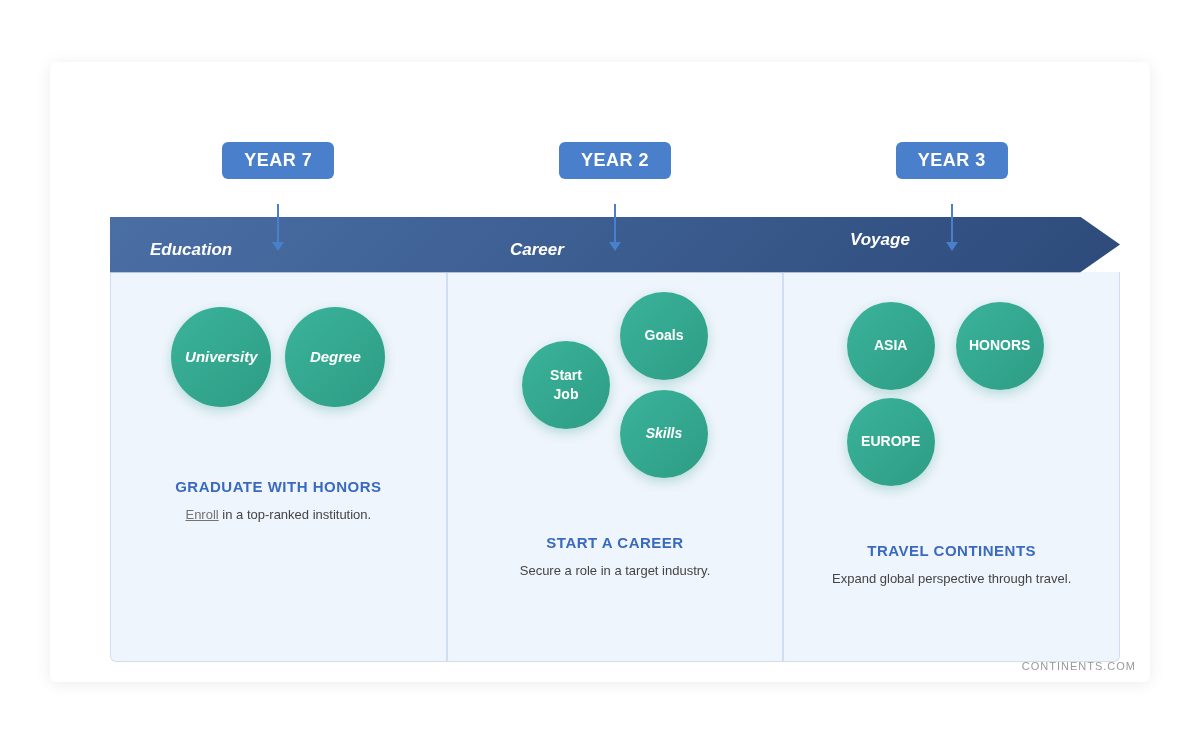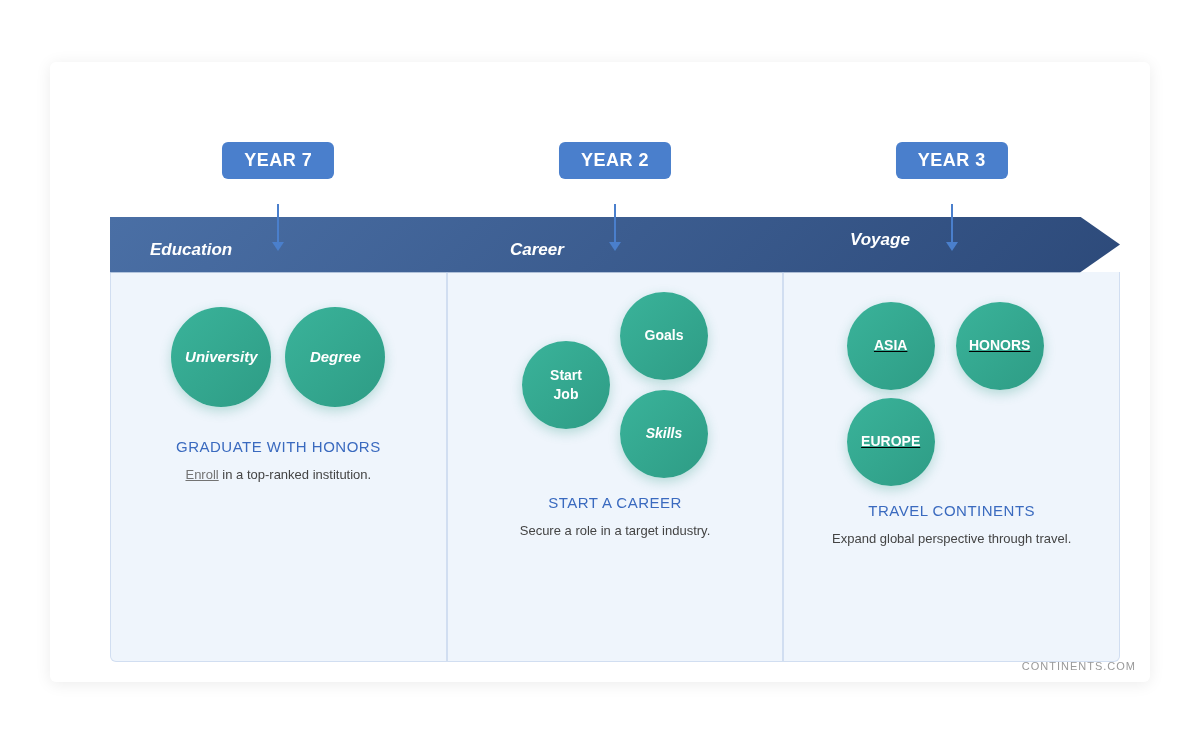--- a/index.html
+++ b/index.html
@@ -167,26 +167,27 @@
     .start-job { grid-column: 1; grid-row: 1 / 3; align-self: center; }
     .skills    { grid-column: 2; grid-row: 2; font-style: italic; }
     .goals     { grid-column: 2; grid-row: 1; }
     .asia   { grid-column: 1; grid-row: 1; }
     .africa { grid-column: 2; grid-row: 1; }
     .europe { grid-column: 1; grid-row: 2; }
 
     
     .section-title {
       font-size: 15px;
-      font-weight: 400;
+      font-weight: 700;
       color: #3a6abf;
       text-transform: uppercase;
       letter-spacing: 0.5px;
       text-align: left;
       margin-bottom: 10px;
+      margin-top: 40px;
     }
     .section-desc {
       font-size: 13px;
       color: #444;
       text-align: center;
       line-height: 1.5;
     }
     .underline-link {
       text-decoration: underline;
       color: #737373;
@@ -255,21 +256,21 @@
     </div>
 
     <div class="section-panel">
 
       <div class="year-badge">YEAR 3</div>
       <div class="year-arrow">
         <div class="year-arrow-line"></div>
         <div class="year-arrow-head"></div>
       </div>
 
-      <div class="circles-area" style="min-height:150px; align-items:flex-start; padding-top:10px;text-decoration:underline;">
+      <div class="circles-area" style="min-height:150px; align-items:flex-start; padding-top:10px;">
         <div style="display:grid; grid-template-columns:1fr 1fr; grid-template-rows:auto auto; gap:8px; width:210px;">
           <div class="circle medium asia">ASIA</div>
           <div class="circle medium africa">HONORS</div>
           <div class="circle medium europe">EUROPE</div>
         </div>
       </div>
       <div class="section-title">TRAVEL CONTINENTS</div>
       <div class="section-desc">Expand global perspective through travel.</div>
     </div>
 

